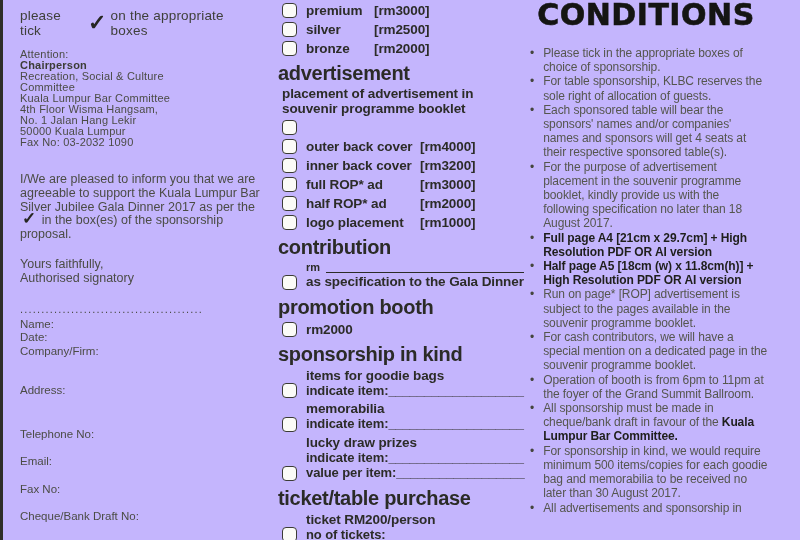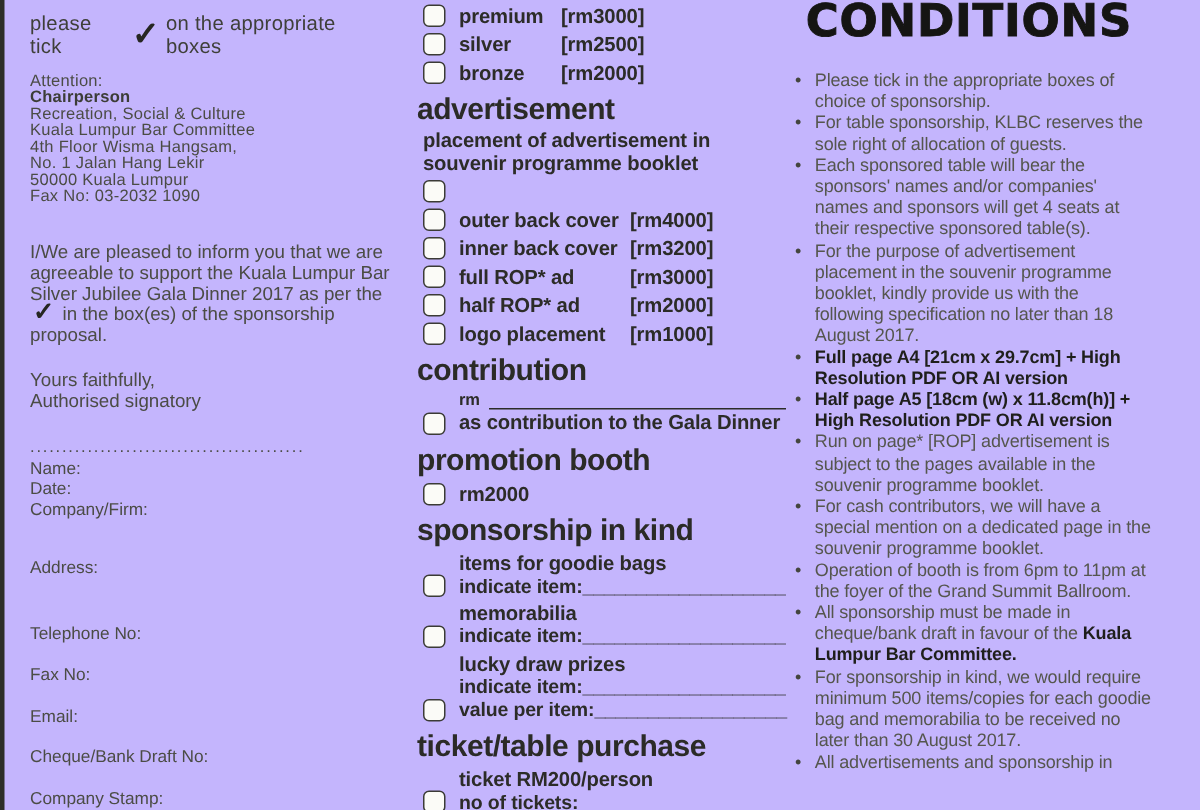--- a/index.html
+++ b/index.html
@@ -63,20 +63,21 @@
     <div class="tick-line">
       <span>please tick</span>
       <span class="check-big">✓</span>
       <span>on the appropriate boxes</span>
     </div>
     <div class="attention">
       <div>Attention:</div>
       <div class="bold">Chairperson</div>
       <div id="address-lines">
           <div>Recreation, Social &amp; Culture</div>
+          <div>Committee</div>
           <div>Kuala Lumpur Bar Committee</div>
           <div>4th Floor Wisma Hangsam,</div>
           <div>No. 1 Jalan Hang Lekir</div>
           <div>50000 Kuala Lumpur</div>
           <div>Fax No: 03-2032 1090</div>
         </div>
     </div>
     <p class="statement">
       <span>I/We are pleased to inform you that we are agreeable to support the Kuala Lumpur Bar Silver Jubilee Gala Dinner 2017 as per the</span>
       <span class="check-med">✓</span>
@@ -86,22 +87,22 @@
       <div>Yours faithfully,</div>
       <div>Authorised signatory</div>
     </div>
     <div class="sig-dots">...........................................</div>
     <div class="fields" id="fields">
         <div class="field ">Name:</div>
         <div class="field ">Date:</div>
         <div class="field ">Company/Firm:</div>
         <div class="field gap-a">Address:</div>
         <div class="field gap-b">Telephone No:</div>
+        <div class="field gap-c">Email:</div>
         <div class="field gap-c">Fax No:</div>
-        <div class="field gap-c">Email:</div>
         <div class="field gap-c">Cheque/Bank Draft No:</div>
         <div class="field gap-c">Company Stamp:</div>
       </div>
   </div>
 
   <div class="col-mid" id="mid-col">
       <div class="sec sec-tiers">
         <div class="row">
           <span class="cb"></span>
           <div class="row-body">
@@ -187,21 +188,21 @@
       </div>
       <div class="sec sec-contribution">
         <h2>contribution</h2>
         <div class="row">
           <span class="cb"></span>
           <div class="row-body">
             <div class="row-main">
               <span class="row-label rm-label">rm</span>
               <span class="fill-line"></span>
             </div>
-            <div class="row-sub">as contribution to the Gala Dinner</div>
+            <div class="row-sub">as specification to the Gala Dinner</div>
           </div>
         </div>
       </div>
       <div class="sec sec-promotion-booth">
         <h2>promotion booth</h2>
         <div class="row">
           <span class="cb"></span>
           <div class="row-body">
             <div class="row-main">
               <span class="row-label">rm2000</span>

